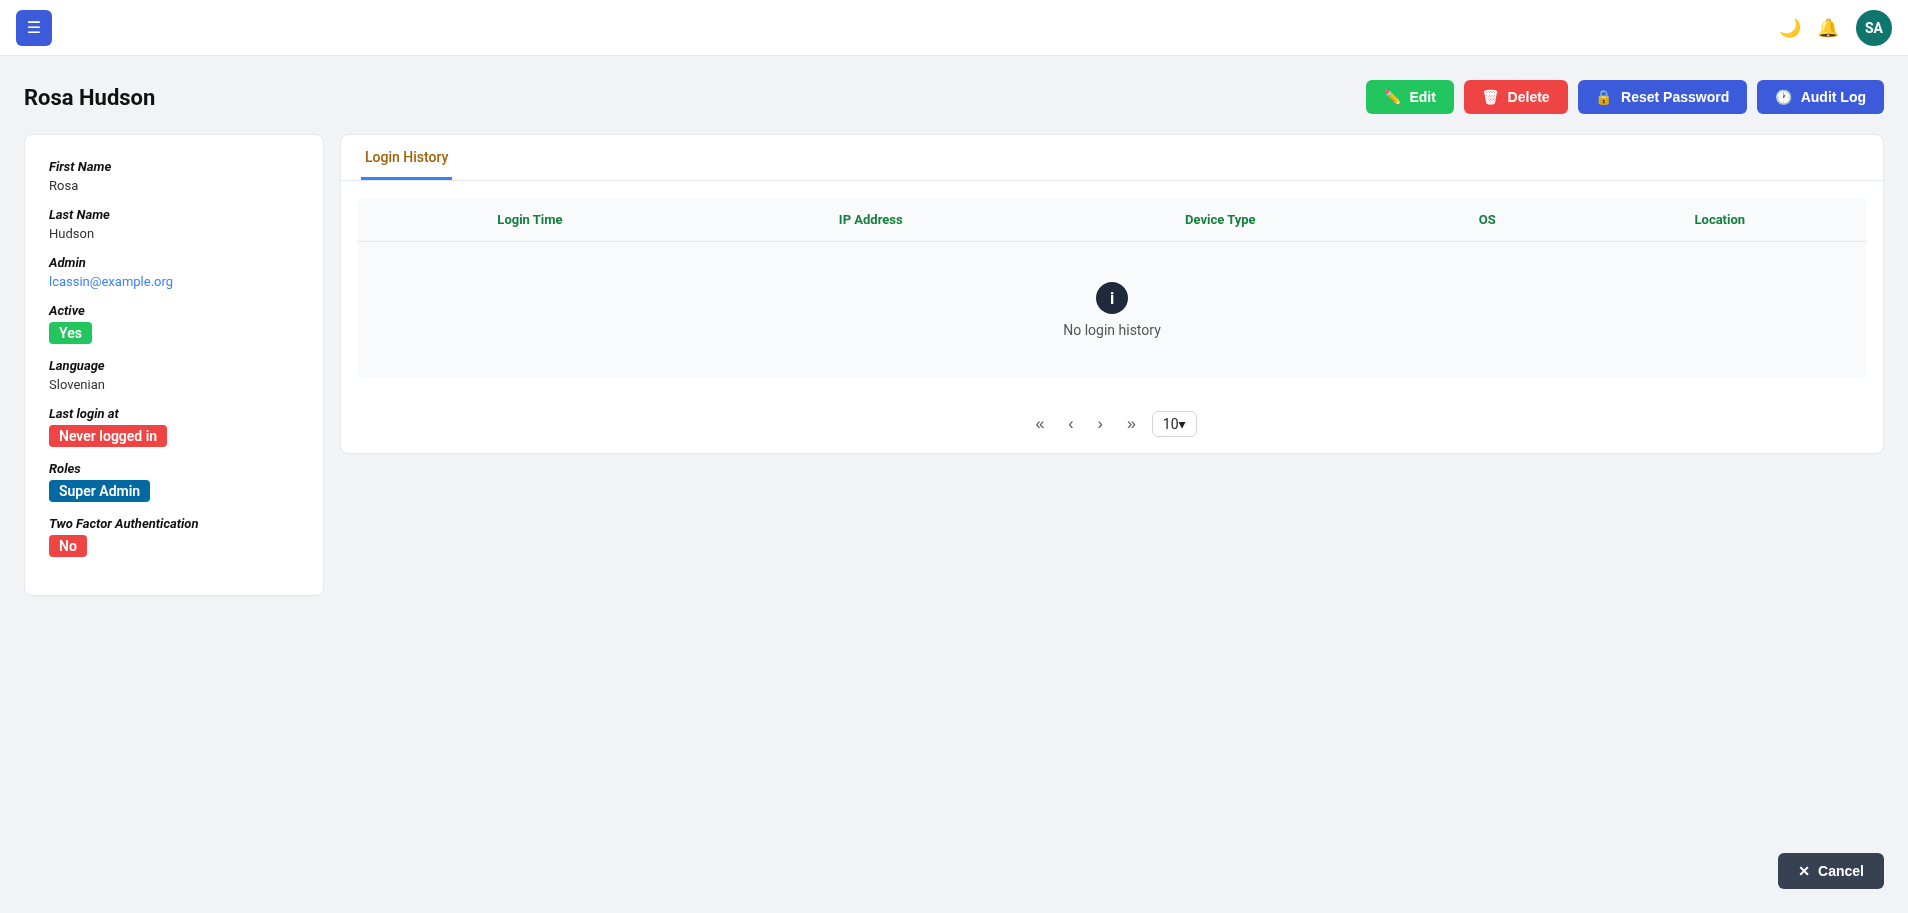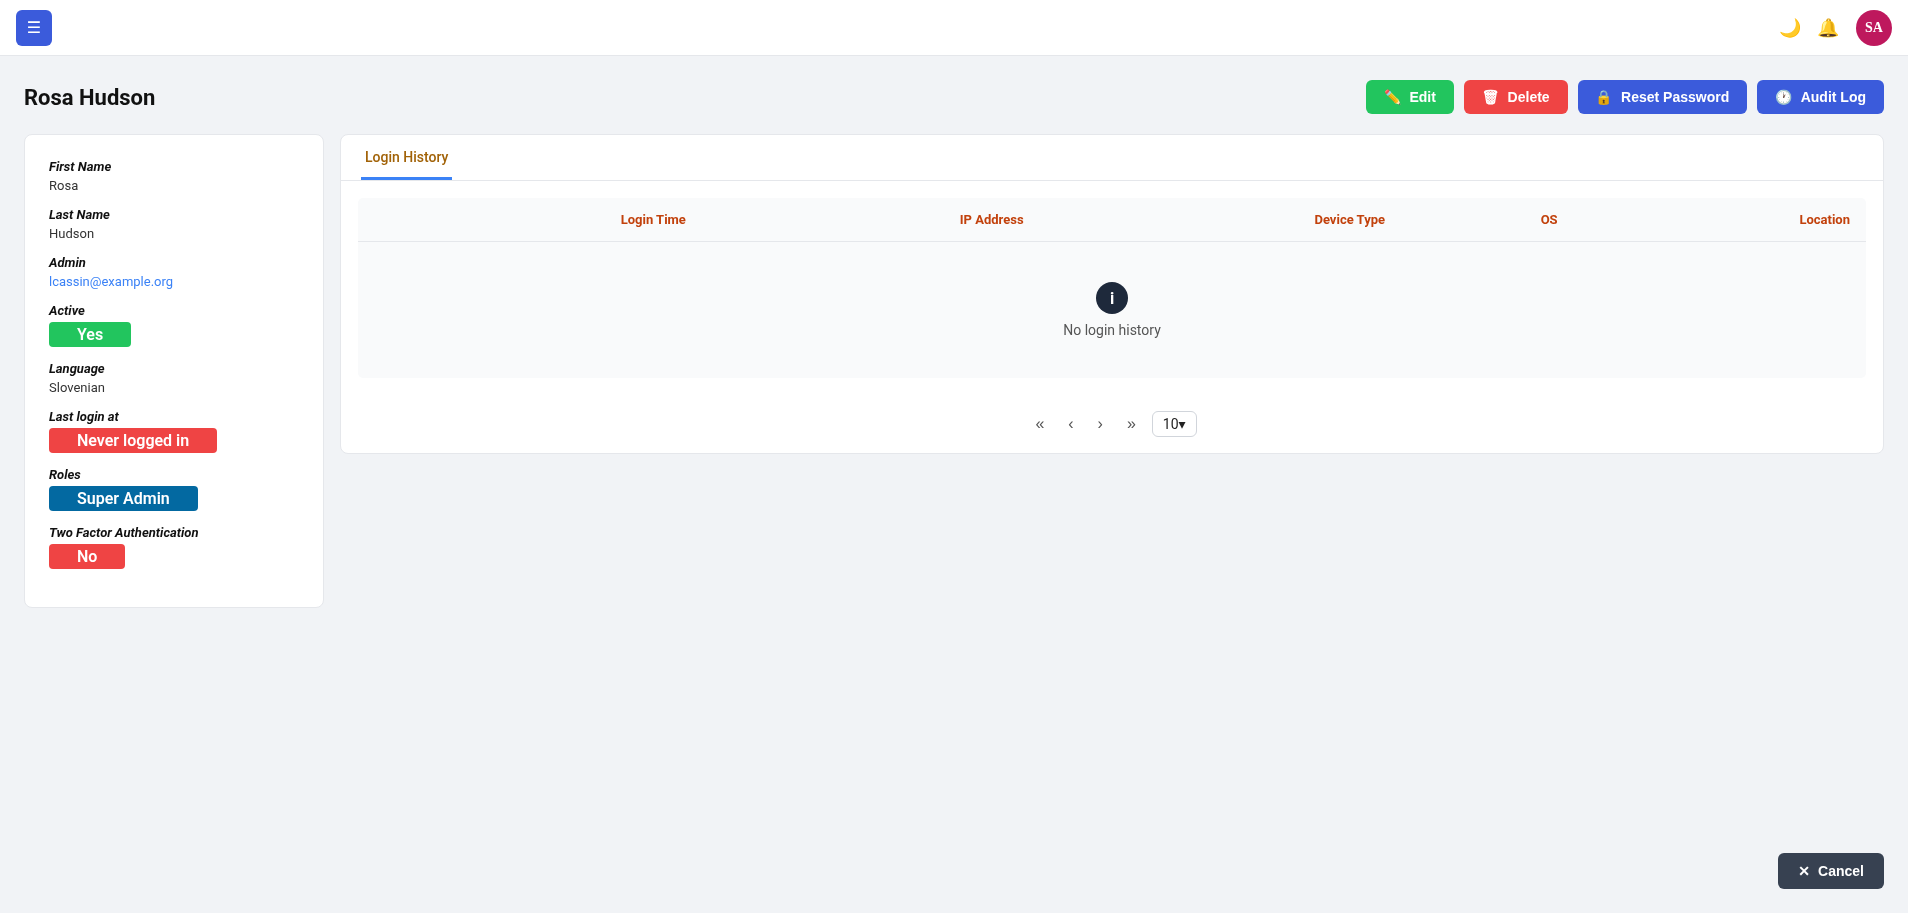--- a/index.html
+++ b/index.html
@@ -35,29 +35,28 @@
       color: #fff;
       font-size: 16px;
     }
     .navbar-right { display: flex; align-items: center; gap: 16px; }
     .moon-icon { color: #3b5bdb; font-size: 18px; }
     .bell-icon { color: #3b5bdb; font-size: 18px; position: relative; }
     .avatar {
       width: 36px;
       height: 36px;
       border-radius: 50%;
-      background: #be185d;
+      background: #0f766e;
       color: #fff;
       display: flex;
       align-items: center;
       justify-content: center;
       font-weight: 700;
       font-size: 14px;
       cursor: pointer;
-      font-family: Liberation Serif, serif;
     }
 
     
     .main-content {
       padding: 24px;
     }
     .page-header {
       display: flex;
       align-items: center;
       justify-content: space-between;
@@ -114,23 +113,23 @@
       font-style: italic;
     }
     .field-value {
       font-size: 13px;
       color: #333;
       margin-bottom: 14px;
     }
     .field-value.email-val { color: #3b82f6; }
     .badge {
       display: inline-block;
-      padding: 3px 28px;
+      padding: 3px 10px;
       border-radius: 4px;
-      font-size: 16px;
+      font-size: 14px;
       font-weight: 600;
       color: #fff;
       margin-bottom: 14px;
     }
     .badge-green { background: #22c55e; }
     .badge-red { background: #ef4444; }
     .badge-blue { background: #0369a1; }
 
     
     .history-panel {
@@ -163,24 +162,24 @@
       border-collapse: collapse;
       border: 1px solid #e5e7eb;
       border-radius: 6px;
       overflow: hidden;
     }
     thead tr {
       background: #f9fafb;
     }
     thead th {
       padding: 14px 16px;
-      text-align: right;
+      text-align: center;
       font-weight: 700;
       font-size: 13px;
-      color: #c2410c;
+      color: #15803d;
       border-bottom: 1px solid #e5e7eb;
     }
     .empty-row td {
       padding: 40px;
       text-align: center;
       color: #555;
       background: #f9fafb;
     }
     .empty-icon {
       width: 32px;

